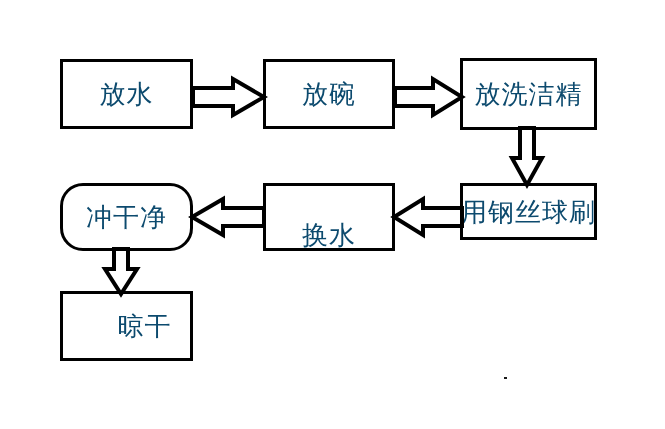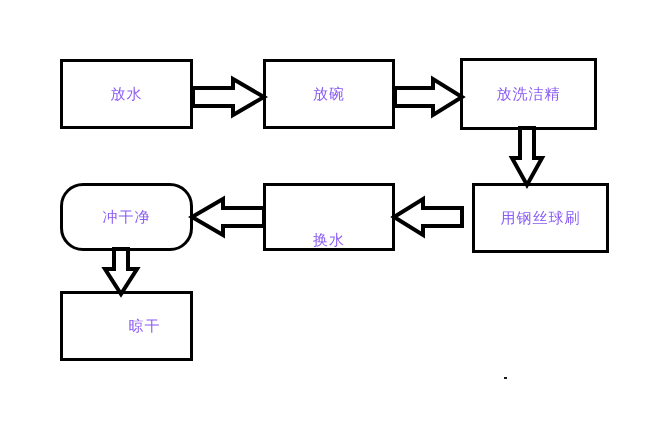--- a/index.html
+++ b/index.html
@@ -21,23 +21,23 @@
     position: absolute;
     box-sizing: border-box;
     border: 3px solid #000000;
     background: #ffffff;
     display: flex;
     align-items: center;
     justify-content: center;
   }
   .node-label {
     font-family: "DejaVu Sans", "Liberation Sans", sans-serif;
-    font-size: 15px;
+    font-size: 26px;
     line-height: 1;
-    color: #8b5cf6;
+    color: #0c4a6e;
     letter-spacing: 1px;
     white-space: nowrap;
     user-select: none;
   }
   .edge {
     position: absolute;
     pointer-events: none;
   }
   .edge svg {
     display: block;
@@ -68,21 +68,21 @@
   </div>
 
   <div class="node" style="left:60px;  top:183px; width:133px; height:68px;border-radius:23px;">
     <span class="node-label">冲干净</span>
   </div>
 
   <div class="node" style="left:263px; top:183px; width:132px; height:68px;align-items:flex-end;">
     <span class="node-label">换水</span>
   </div>
 
-  <div class="node" style="left:472px; top:183px; width:137px; height:70px;">
+  <div class="node" style="left:460px; top:183px; width:137px; height:57px;">
     <span class="node-label">用钢丝球刷</span>
   </div>
 
   <div class="node" style="left:60px;  top:291px; width:133px; height:70px;padding-left:36px;">
     <span class="node-label">晾干</span>
   </div>
 
   <div class="edge" style="left:193px; top:76px; width:72px; height:42px;">
     <svg width="72" height="42" viewBox="0 0 72 42">
       <polygon points="0,12 40,12 40,3 71,21 40,39 40,30 0,30" fill="#ffffff" stroke="#000000" stroke-width="4" stroke-linejoin="miter"></polygon>

